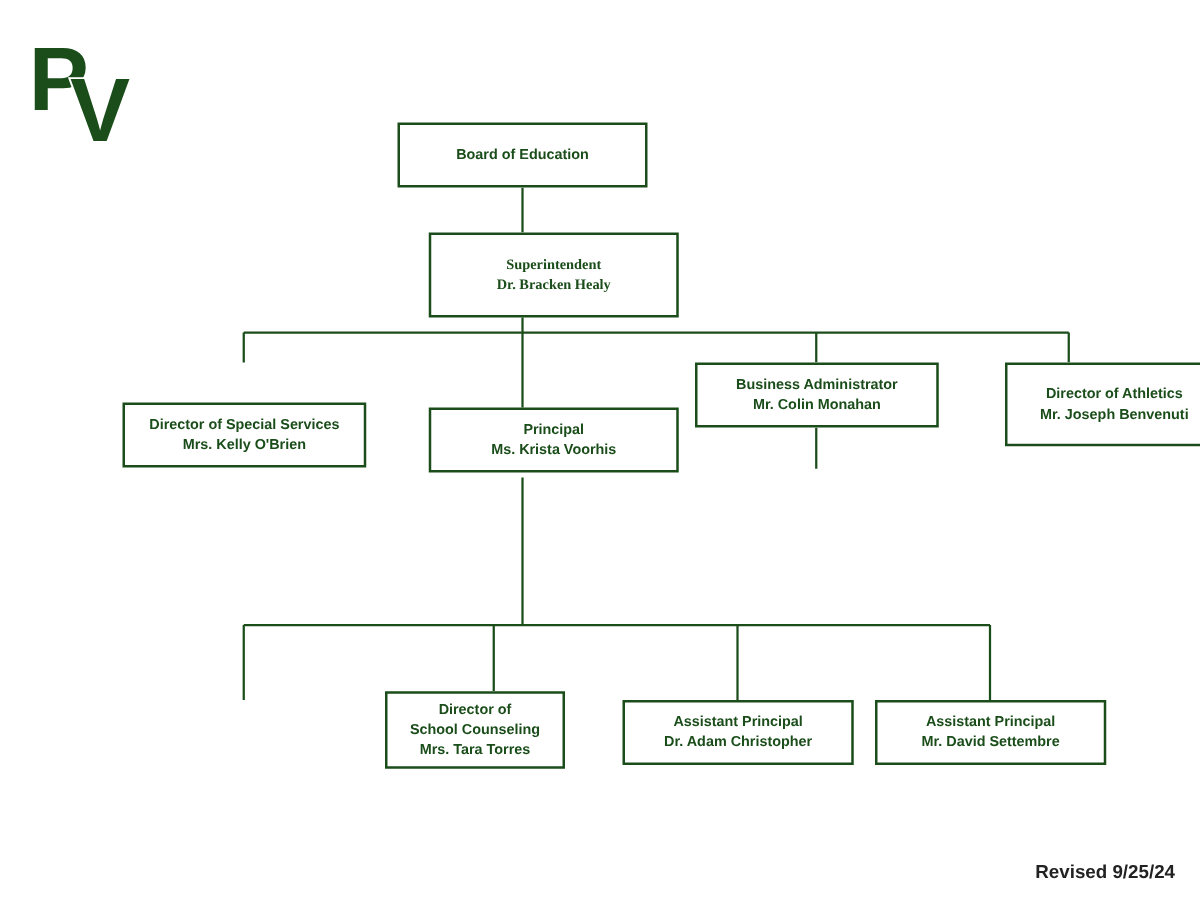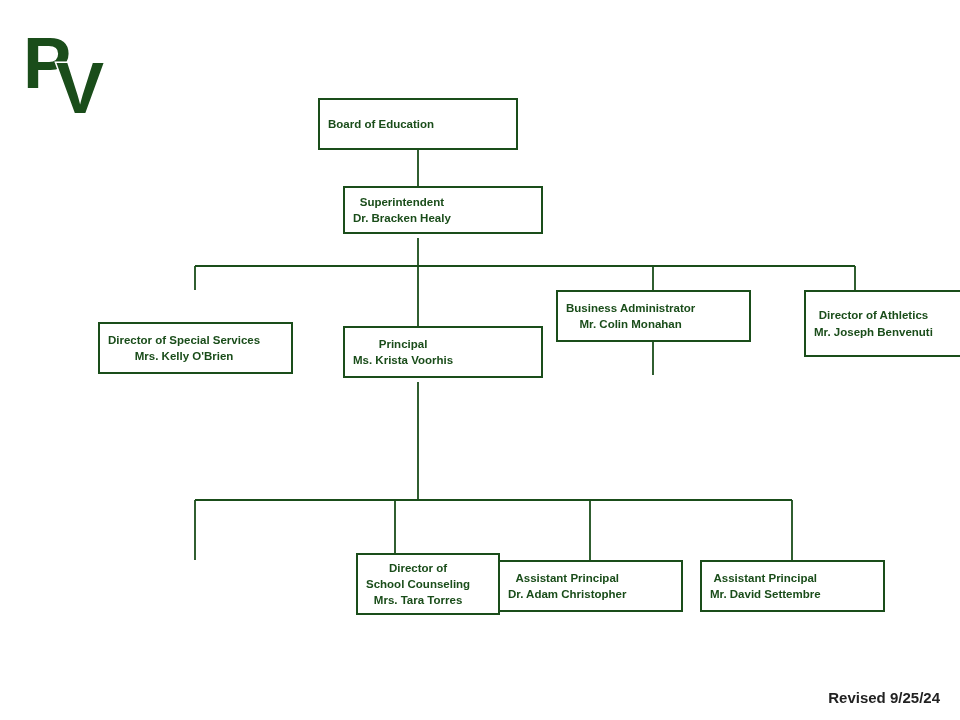--- a/index.html
+++ b/index.html
@@ -30,20 +30,21 @@
     }
 
     
     .box {
       position: absolute;
       border: 2px solid #1a4d1a;
       background: #fff;
       text-align: center;
       display: flex;
       align-items: center;
+      justify-content: center;
       padding: 6px 8px;
     }
 
     .box-label {
       color: #1a4d1a;
       font-weight: bold;
       font-size: 11.5px;
       line-height: 1.4;
     }
 
@@ -111,21 +112,21 @@
       <line x1="590" y1="500" x2="590" y2="560"></line>
 
       <line x1="792" y1="500" x2="792" y2="560"></line>
     </g>
   </svg>
 
   <div class="box" style="top:98px; left:318px; width:200px; height:52px;">
     <span class="box-label">Board of Education</span>
   </div>
 
-  <div class="box" style="top:186px; left:343px; width:200px; height:48px;">
+  <div class="box" style="top:186px; left:343px; width:200px; height:68px;font-family:Liberation Serif, serif;">
     <span class="box-label">Superintendent<br>Dr. Bracken Healy</span>
   </div>
 
   <div class="box" style="top:290px; left:98px; width:195px; height:52px;margin-top:32px;">
     <span class="box-label">Director of Special Services<br>Mrs. Kelly O'Brien</span>
   </div>
 
   <div class="box" style="top:326px; left:343px; width:200px; height:52px;">
     <span class="box-label">Principal<br>Ms. Krista Voorhis</span>
   </div>
@@ -133,21 +134,21 @@
   <div class="box" style="top:290px; left:556px; width:195px; height:52px;">
     <span class="box-label">Business Administrator<br>Mr. Colin Monahan</span>
   </div>
 
   <div class="box" style="top:290px; left:804px; width:175px; height:67px;">
     <span class="box-label">Director of Athletics<br>Mr. Joseph Benvenuti</span>
   </div>
 
 
 
-  <div class="box" style="top:553px; left:308px; width:144px; height:62px;margin-left:48px;">
+  <div class="box" style="top:553px; left:308px; width:144px; height:62px;">
     <span class="box-label">Director of<br>School Counseling<br>Mrs. Tara Torres</span>
   </div>
 
   <div class="box" style="top:560px; left:498px; width:185px; height:52px;">
     <span class="box-label">Assistant Principal<br>Dr. Adam Christopher</span>
   </div>
 
   <div class="box" style="top:560px; left:700px; width:185px; height:52px;">
     <span class="box-label">Assistant Principal<br>Mr. David Settembre</span>
   </div>

